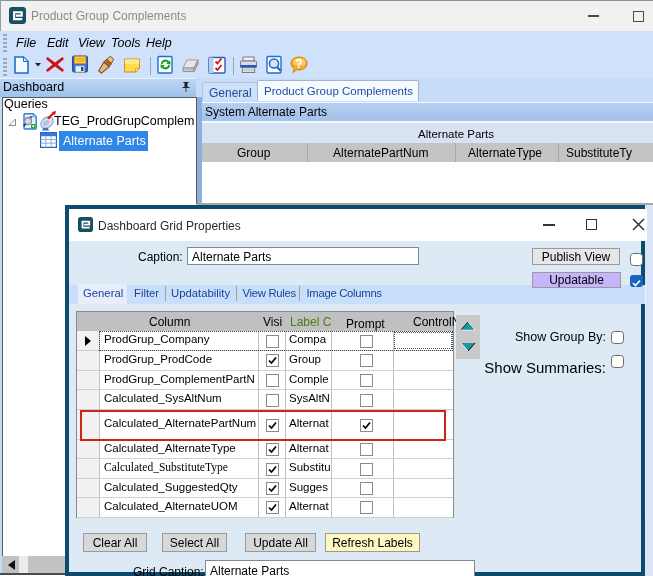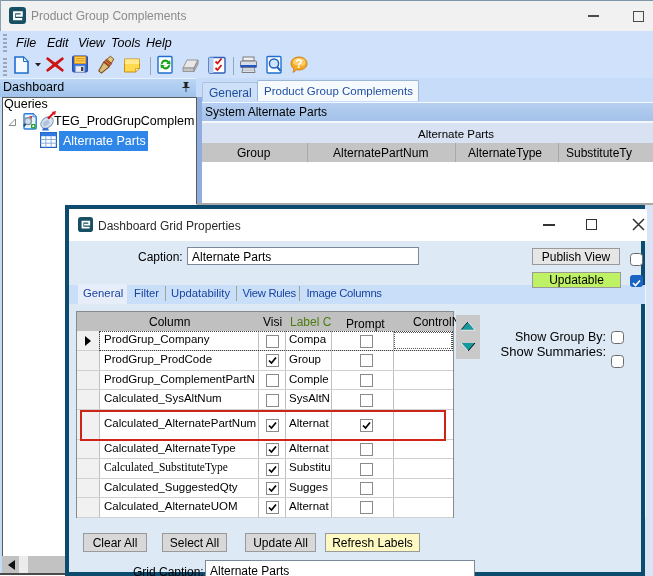--- a/index.html
+++ b/index.html
@@ -214,21 +214,21 @@
   <div class="abs" style="left:102px;top:78px;font-size:11.3px;color:#1a44a0;">Updatability</div>
   <div class="abs" style="left:166.5px;top:77px;width:1px;height:15px;background:#9aa890;"></div>
   <div class="abs" style="left:173.5px;top:78px;font-size:11.3px;color:#1a44a0;letter-spacing:-0.3px;">View Rules</div>
   <div class="abs" style="left:230px;top:77px;width:1px;height:15px;background:#9aa890;"></div>
   <div class="abs" style="left:237.5px;top:78px;font-size:11.3px;color:#1a44a0;letter-spacing:-0.3px;">Image Columns</div>
 
   <div class="abs" style="left:69px;top:41px;font-size:12px;color:#000;">Caption:</div>
   <div class="abs" style="left:118px;top:38px;width:232px;height:18px;background:#fff;border:1px solid #7a8a9a;font-size:12px;color:#000;padding:2px 0 0 4px;">Alternate Parts</div>
   <div class="abs" style="left:463px;top:39px;width:88px;height:17px;background:#e6e6e6;border:1px solid #9a9a9a;font-size:12px;color:#000;text-align:center;padding-top:1px;">Publish View</div>
   <div class="abs" style="left:561px;top:44px;width:13px;height:13px;background:#fff;border:1.5px solid #6a6a6a;border-radius:3.5px;"></div>
-  <div class="abs" style="left:463px;top:63px;width:89px;height:16px;background:#bef264;border:1px solid #9a9a9a;font-size:12px;color:#000;text-align:center;padding-top:0;">Updatable</div>
+  <div class="abs" style="left:463px;top:63px;width:89px;height:16px;background:#c4b5fd;border:1px solid #9a9a9a;font-size:12px;color:#000;text-align:center;padding-top:0;">Updatable</div>
   <div class="abs" style="left:561px;top:66px;width:13px;height:12px;background:#1a63c2;border-radius:3px;">
     <svg width="13" height="12" viewBox="0 0 13 12">
         <path d="M3 6 L5.5 8.5 L10 3.5" stroke="#fff" stroke-width="1.6" fill="none"></path>
       </svg>
   </div>
 
   <div class="abs" style="left:7px;top:102px;width:378px;height:207px;background:#fff;border:1px solid #8a8a8a;"></div>
   <div class="abs" style="left:8px;top:122px;width:22px;height:186px;background:#f1f1f1;"></div>
   <div class="abs" style="left:8px;top:103px;width:376px;height:19px;background:#c0c0c0;"></div>
 
@@ -346,21 +346,21 @@
       <path d="M8 1.5 L14 8.5 L2 8.5 Z" fill="#18989f"></path>
     </svg>
   <svg class="abs" style="left:391px;top:133px;" width="16" height="10" viewBox="0 0 16 10">
       <path d="M8 9 L15 1 L1 1 Z" fill="#18989f"></path>
       <path d="M8 9 L15 1" stroke="#000" stroke-width="1"></path>
       <path d="M1 1 L8 9" stroke="#fff" stroke-width="0.8"></path>
     </svg>
 
   <div class="abs" style="left:380px;top:121px;width:157px;font-size:12.5px;color:#000;text-align:right;">Show Group By:</div>
   <div class="abs" style="left:542px;top:122px;width:13px;height:13px;background:#fff;border:1.5px solid #6a6a6a;border-radius:3.5px;"></div>
-  <div class="abs" style="left:380px;top:135px;width:157px;font-size:13px;color:#000;text-align:right;">Show Summaries:</div>
+  <div class="abs" style="left:380px;top:150px;width:157px;font-size:15px;color:#000;text-align:right;">Show Summaries:</div>
   <div class="abs" style="left:542px;top:146px;width:13px;height:13px;background:#fff;border:1.5px solid #6a6a6a;border-radius:3.5px;"></div>
 
   <div class="abs" style="left:14px;top:324px;width:64px;height:19px;background:#d8d8d8;border:1px solid #9a9a9a;font-size:12px;text-align:center;padding-top:2px;">Clear All</div>
   <div class="abs" style="left:93px;top:324px;width:65px;height:19px;background:#d8d8d8;border:1px solid #9a9a9a;font-size:12px;text-align:center;padding-top:2px;">Select All</div>
   <div class="abs" style="left:176px;top:324px;width:71px;height:19px;background:#d8d8d8;border:1px solid #9a9a9a;font-size:12px;text-align:center;padding-top:2px;">Update All</div>
   <div class="abs" style="left:256px;top:324px;width:95px;height:19px;background:#fef9c3;border:1px solid #9a9a9a;font-size:12px;text-align:center;padding-top:2px;">Refresh Labels</div>
 
   <div class="abs" style="left:64px;top:356px;font-size:12px;color:#000;">Grid Caption:</div>
   <div class="abs" style="left:136px;top:351px;width:270px;height:24px;background:#fff;border:1px solid #7a8a9a;font-size:12px;color:#000;padding:3px 0 0 4px;">Alternate Parts</div>
 

